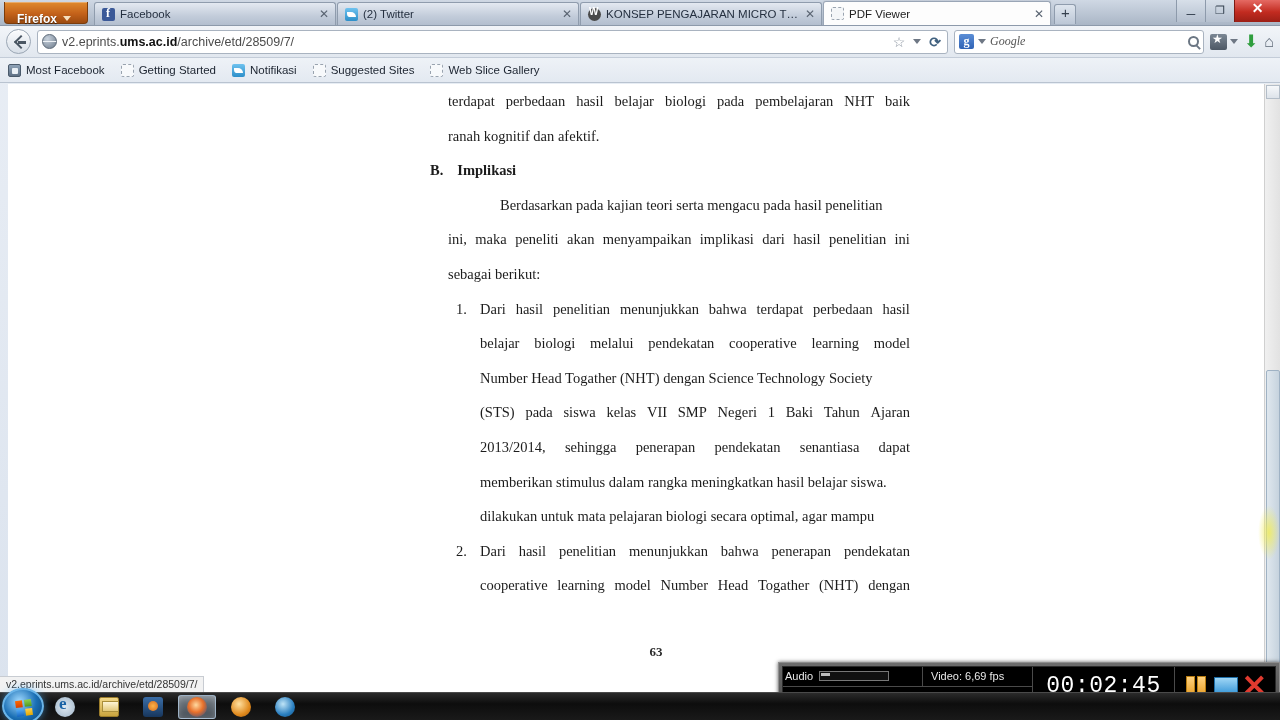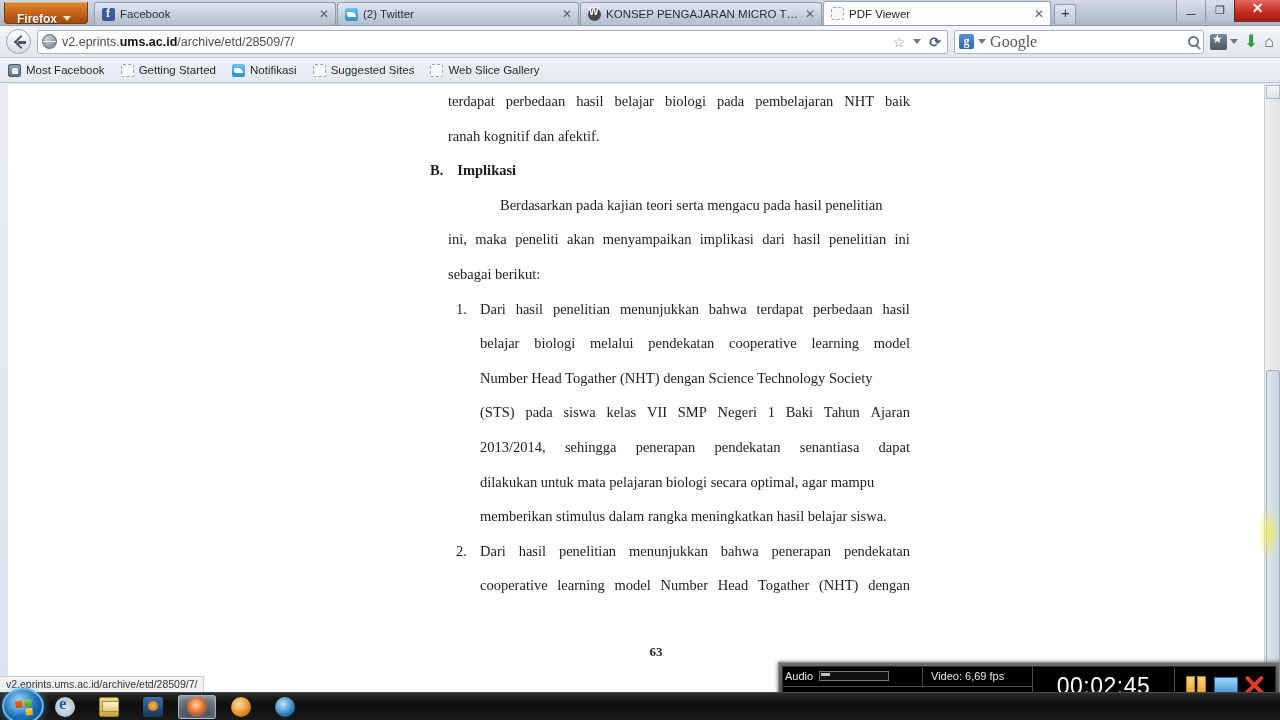--- a/index.html
+++ b/index.html
@@ -236,21 +236,22 @@
   }
   .gicon {
     width: 15px; height: 15px;
     background: linear-gradient(#5b8ed6, #2f62b5);
     color: #fff; font-size: 12px; font-weight: bold;
     text-align: center; line-height: 15px;
     border-radius: 2px; flex: 0 0 auto;
     font-family: "Liberation Serif", serif;
   }
   .searchlabel {
-    font-size: 16px; color: #555;
+    font-size: 12px; color: #555;
+    font-style: italic;
     font-family: "Liberation Serif", serif;
   }
   .magnifier {
     margin-left: auto;
     width: 11px; height: 11px;
     border: 2px solid #6b7683; border-radius: 50%;
     position: relative; flex: 0 0 auto;
   }
   .magnifier::after {
     content: ""; position: absolute; right: -4px; bottom: -3px;
@@ -441,21 +442,21 @@
   #rec-row2 {
     height: 20px; display: flex; align-items: center;
     padding-left: 6px;
   }
   .rec-hint { color: #2fae2f; font-size: 10.5px; font-weight: bold; }
   #rec-time {
     width: 142px;
     display: flex; align-items: center; justify-content: center;
     border-right: 1px solid #4a4a4a;
     color: #fff; font-size: 23px;
-    font-family: Liberation Sans, sans-serif;
+    font-family: Liberation Mono, monospace;
     letter-spacing: .5px;
   }
   #rec-ctrls {
     flex: 1 1 auto;
     display: flex; align-items: center; justify-content: space-around;
     padding: 0 6px;
   }
   .rbtn { width: 26px; height: 26px; position: relative; }
   .rbtn.pause::before, .rbtn.pause::after {
     content: ""; position: absolute; top: 3px;
@@ -747,24 +748,24 @@
                 </div>
                 <div class="jline">
                   <span class="w">2013/2014,</span>
                   <span class="w">sehingga</span>
                   <span class="w">penerapan</span>
                   <span class="w">pendekatan</span>
                   <span class="w">senantiasa</span>
                   <span class="w">dapat</span>
                 </div>
                 <div class="jline last">
-                  <span class="w">dilakukan untuk mata pelajaran biologi secara optimal, agar mampu</span>
+                  <span class="w">memberikan stimulus dalam rangka meningkatkan hasil belajar siswa.</span>
                 </div>
                 <div class="jline last">
-                  <span class="w">memberikan stimulus dalam rangka meningkatkan hasil belajar siswa.</span>
+                  <span class="w">dilakukan untuk mata pelajaran biologi secara optimal, agar mampu</span>
                 </div>
               </div>
           </div>
 
           <div class="numitem" id="item-1">
             <span class="num">2.</span>
             <div id="item-1-lines">
                 <div class="jline">
                   <span class="w">Dari</span>
                   <span class="w">hasil</span>

